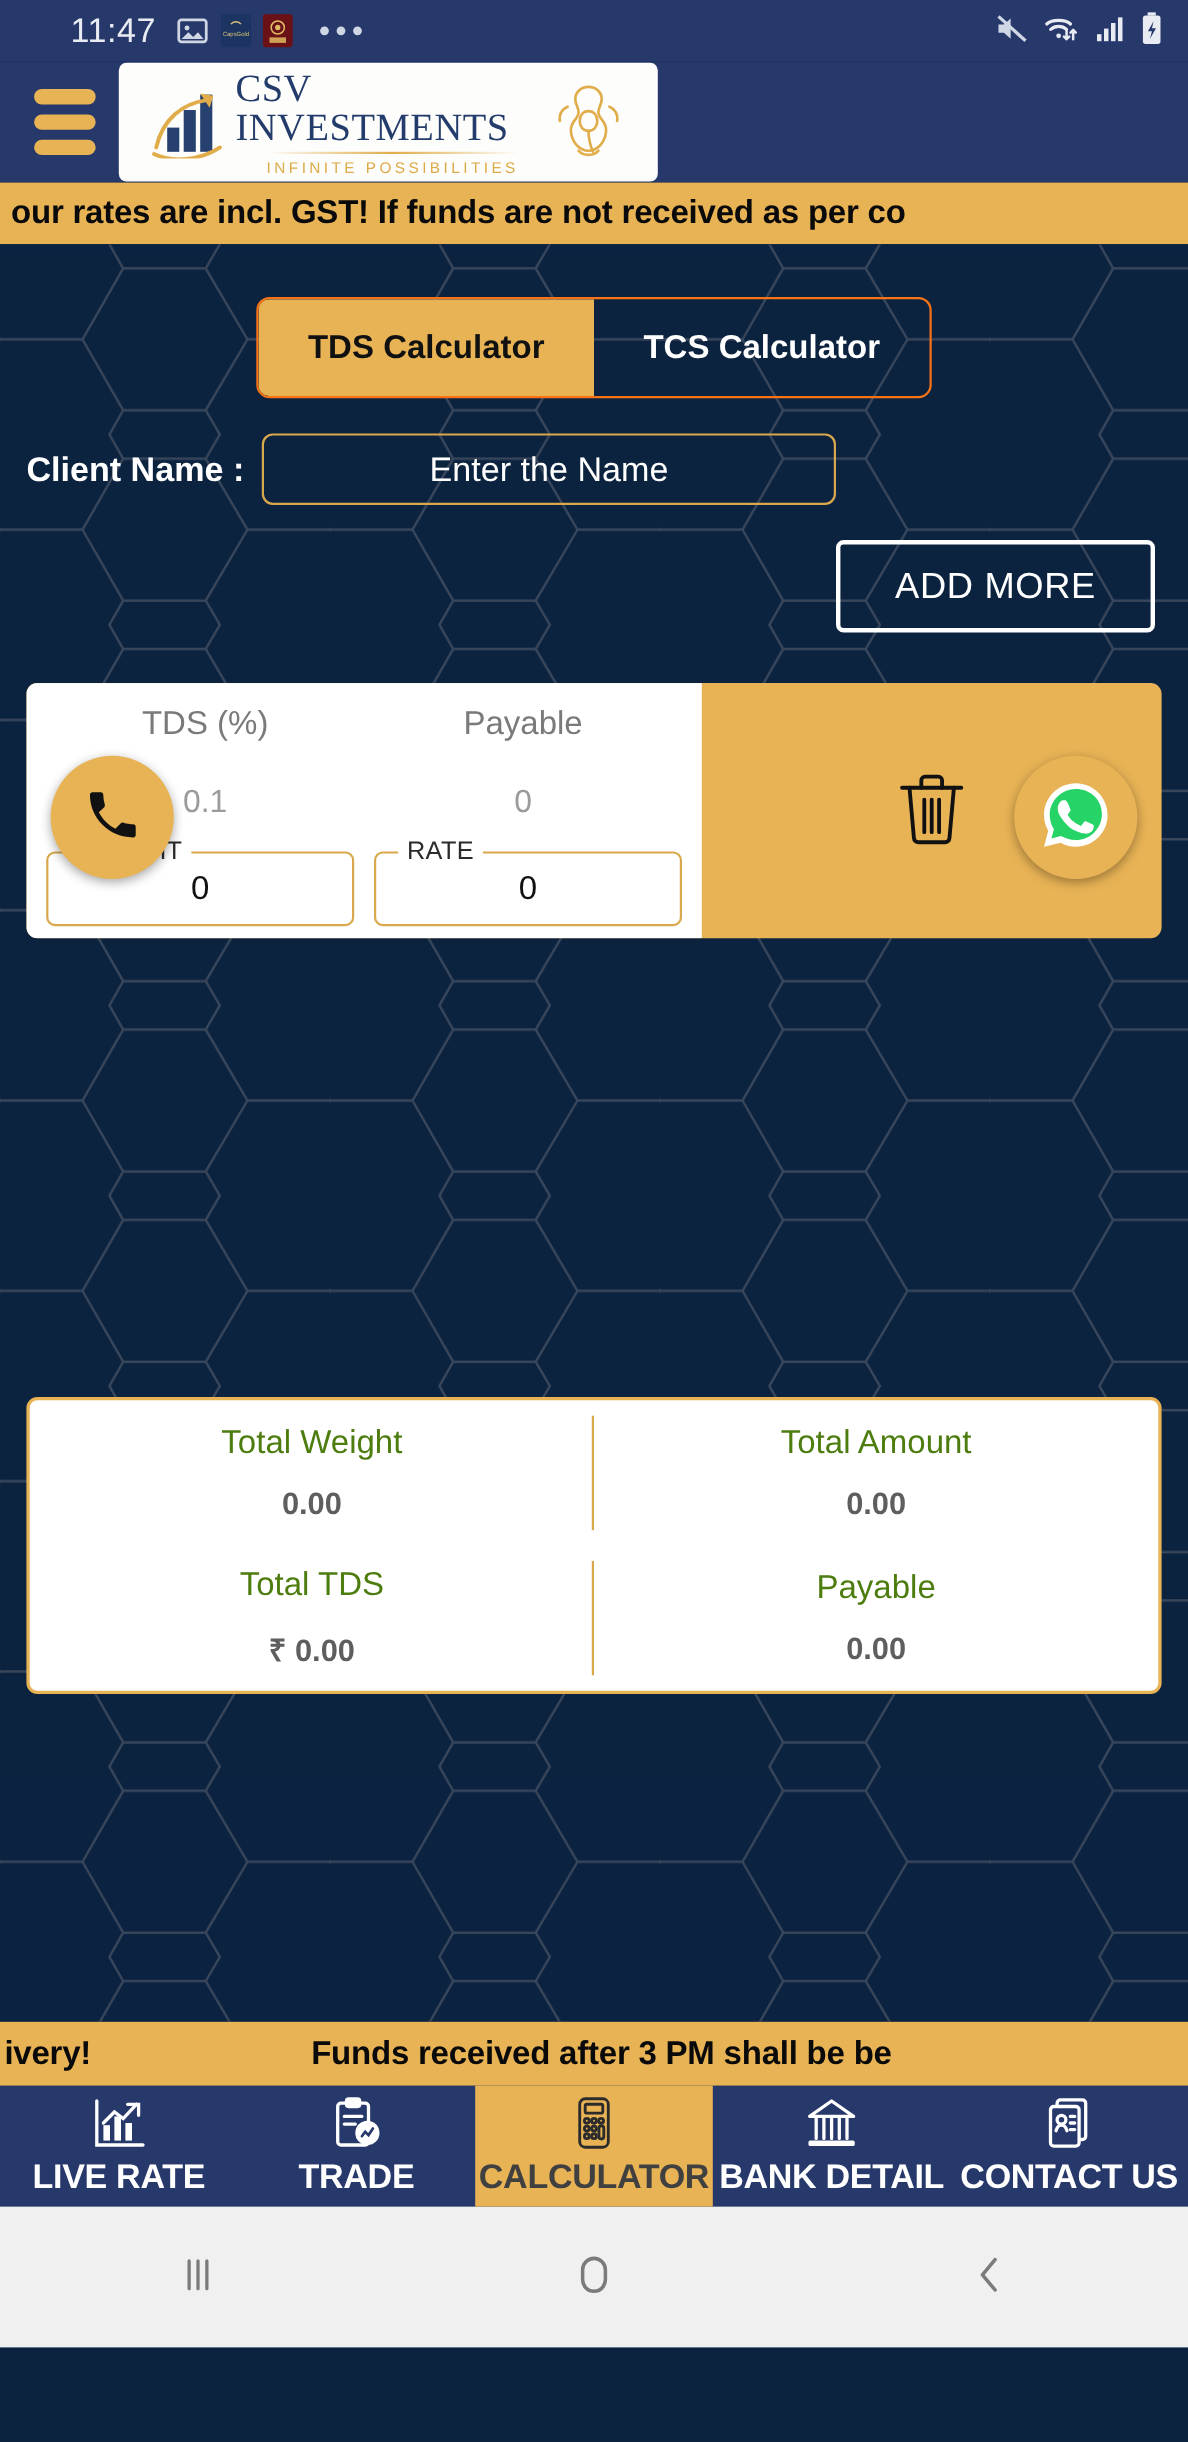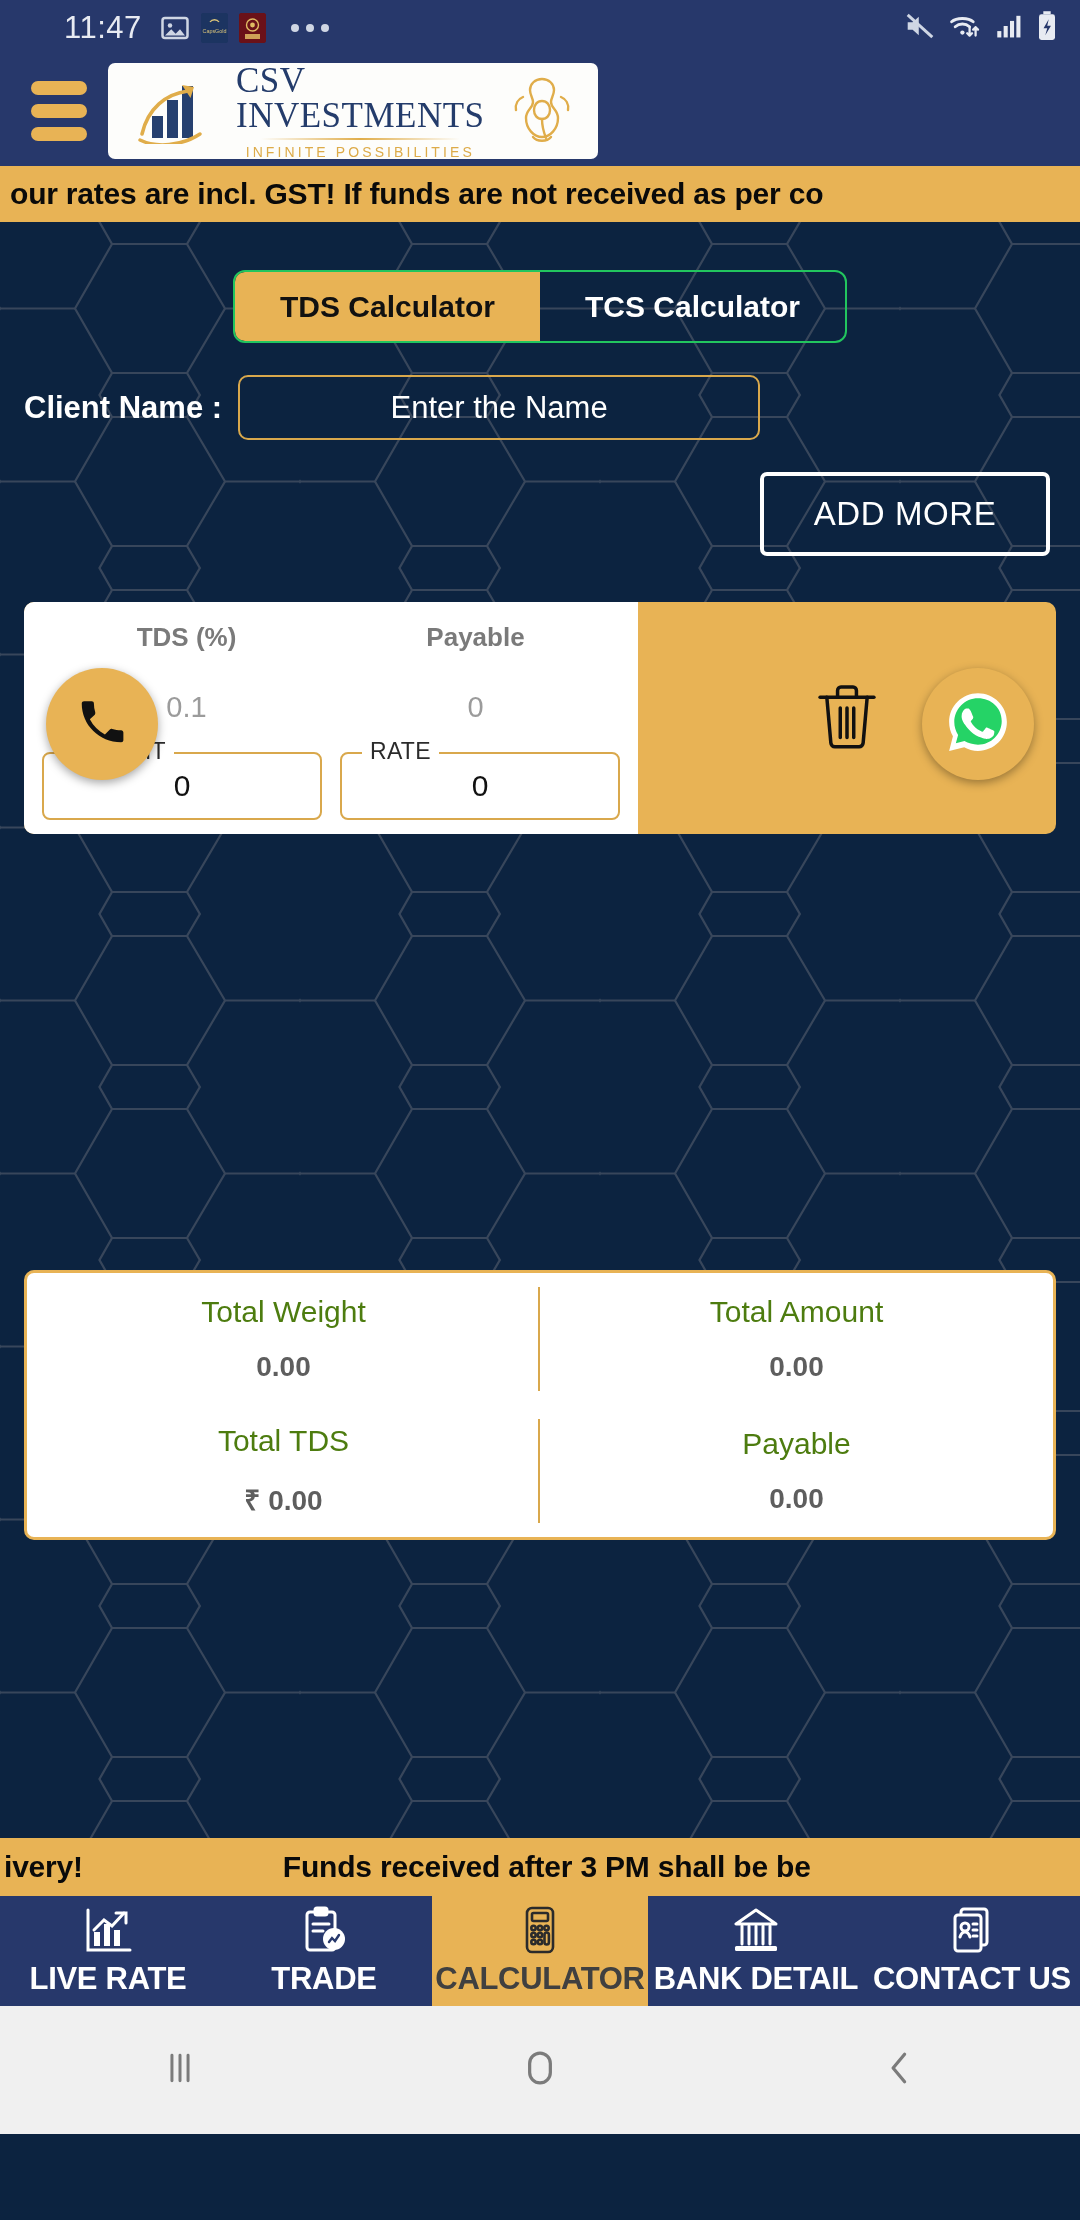--- a/index.html
+++ b/index.html
@@ -31,23 +31,23 @@
   .sb-right { margin-left:auto; display:flex; align-items:center; gap:12px; }
 
   
   #app-header {
     height:110px; background:#27386b;
     display:flex; align-items:center; padding:0 24px;
   }
   #hamburger-btn { width:70px; display:flex; flex-direction:column; gap:9px; align-items:center; cursor:pointer; }
   #hamburger-btn span { display:block; width:56px; height:14px; border-radius:7px; background:#e8b355; }
   #logo-card {
-    margin-left:14px; width:490px; height:96px; background:#fdfdfb;
+    margin-left:14px; width:490px; height:108px; background:#fdfdfb;
     border-radius:7px; display:flex; align-items:center; padding:0 28px;
-    position:relative; overflow:hidden;gap:22px;
+    position:relative; overflow:hidden;
   }
   .logo-graph { width:78px; height:66px; flex:0 0 auto; position:relative; }
   .logo-text-wrap { flex:1; display:flex; flex-direction:column; align-items:center; }
   .logo-title {
     font-family:"Liberation Serif", serif; font-size:35px; letter-spacing:.5px;
     color:#243c6b; line-height:1;
   }
   .logo-rule { width:80%; height:2px; background:linear-gradient(90deg,rgba(224,173,74,0),#e0ad4a,rgba(224,173,74,0)); margin:5px 0 4px; }
   .logo-sub { font-size:14px; letter-spacing:3.1px; color:#ddab49; }
   .logo-ganesh { width:70px; height:72px; flex:0 0 auto; }
@@ -72,22 +72,22 @@
     height:1616px;
     background-color:#0c2340;
     overflow:hidden;
   }
   #hex-bg { position:absolute; inset:0; opacity:.55; }
 
   .content-inner { position:relative; z-index:2; }
 
   
   #tab-group {
-    margin:48px auto 0; width:614px; height:73px;
-    border:2px solid #22c55e; border-radius:12px;
+    margin:48px auto 0; width:614px; height:92px;
+    border:2px solid #f97316; border-radius:12px;
     display:flex; overflow:hidden;
   }
   .tab-btn {
     flex:1; display:flex; align-items:center; justify-content:center;
     font-size:30px; font-weight:bold; cursor:pointer;
     border:none; background:transparent;
     font-family:"Liberation Sans", sans-serif;
   }
   .tab-btn.active { background:#e8b355; color:#111; border-radius:9px 0 0 9px; }
   .tab-btn.inactive { background:transparent; color:#ffffff; }
@@ -120,21 +120,21 @@
     margin:46px 24px 0 24px; height:232px;
     background:#e8b355; border-radius:10px;
     display:flex; overflow:hidden; position:relative;
   }
   #entry-card {
     flex:0 0 614px; background:#ffffff;
     padding:20px 18px 0; position:relative;
   }
   .entry-head { display:flex; }
   .entry-head > div { flex:1; text-align:center; }
-  .eh-label { font-size:26px; font-weight:bold; color:#7a7a7a; }
+  .eh-label { font-size:30px; font-weight:normal; color:#7a7a7a; }
   .eh-value { font-size:29px; color:#9b9b9b; margin-top:38px; }
   .entry-inputs { display:flex; gap:18px; margin-top:28px; }
   .field { position:relative; flex:1; }
   .field input {
     width:100%; height:68px; border:2px solid #d9a84c; border-radius:8px;
     background:#fff; text-align:center; font-size:30px; color:#111;
     font-family:"Liberation Sans", sans-serif;
   }
   .field label {
     position:absolute; top:-14px; left:22px; background:#fff;

